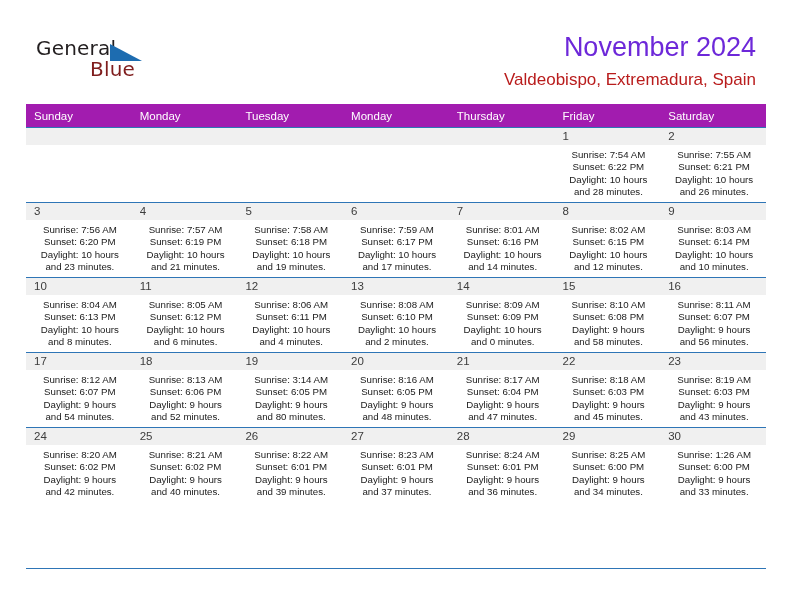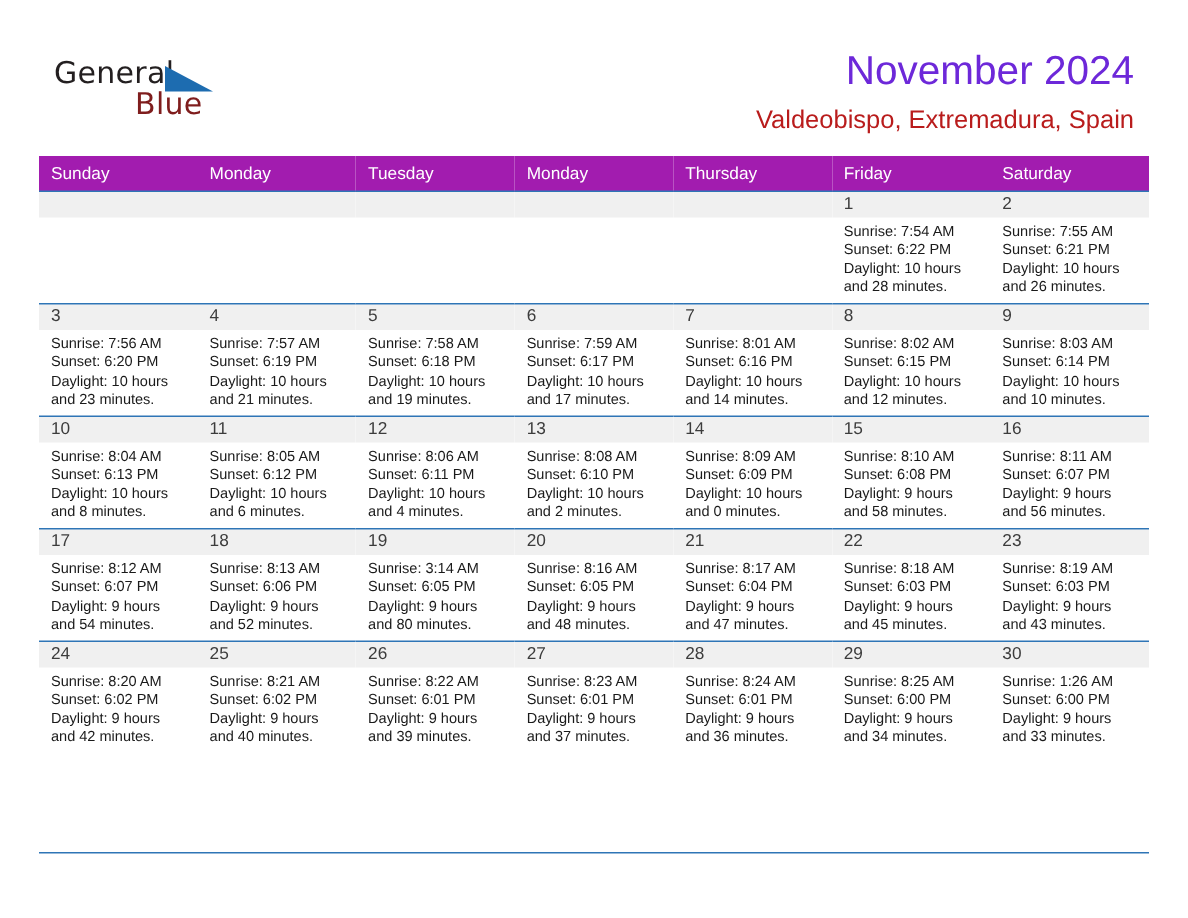--- a/index.html
+++ b/index.html
@@ -133,20 +133,21 @@
   }
   .daynum-band.empty {
     color: transparent;
   }
 
   .cell-body {
     padding: 4px 6px 0 8px;
     font-size: 9.7px;
     line-height: 12.4px;
     color: #1a1a1a;
+    text-align: center;
   }
   .cell-body div {
     white-space: normal;
   }
   .cell-body.empty {
     visibility: hidden;
   }
 
   .bottom-rule {
     position: absolute;

